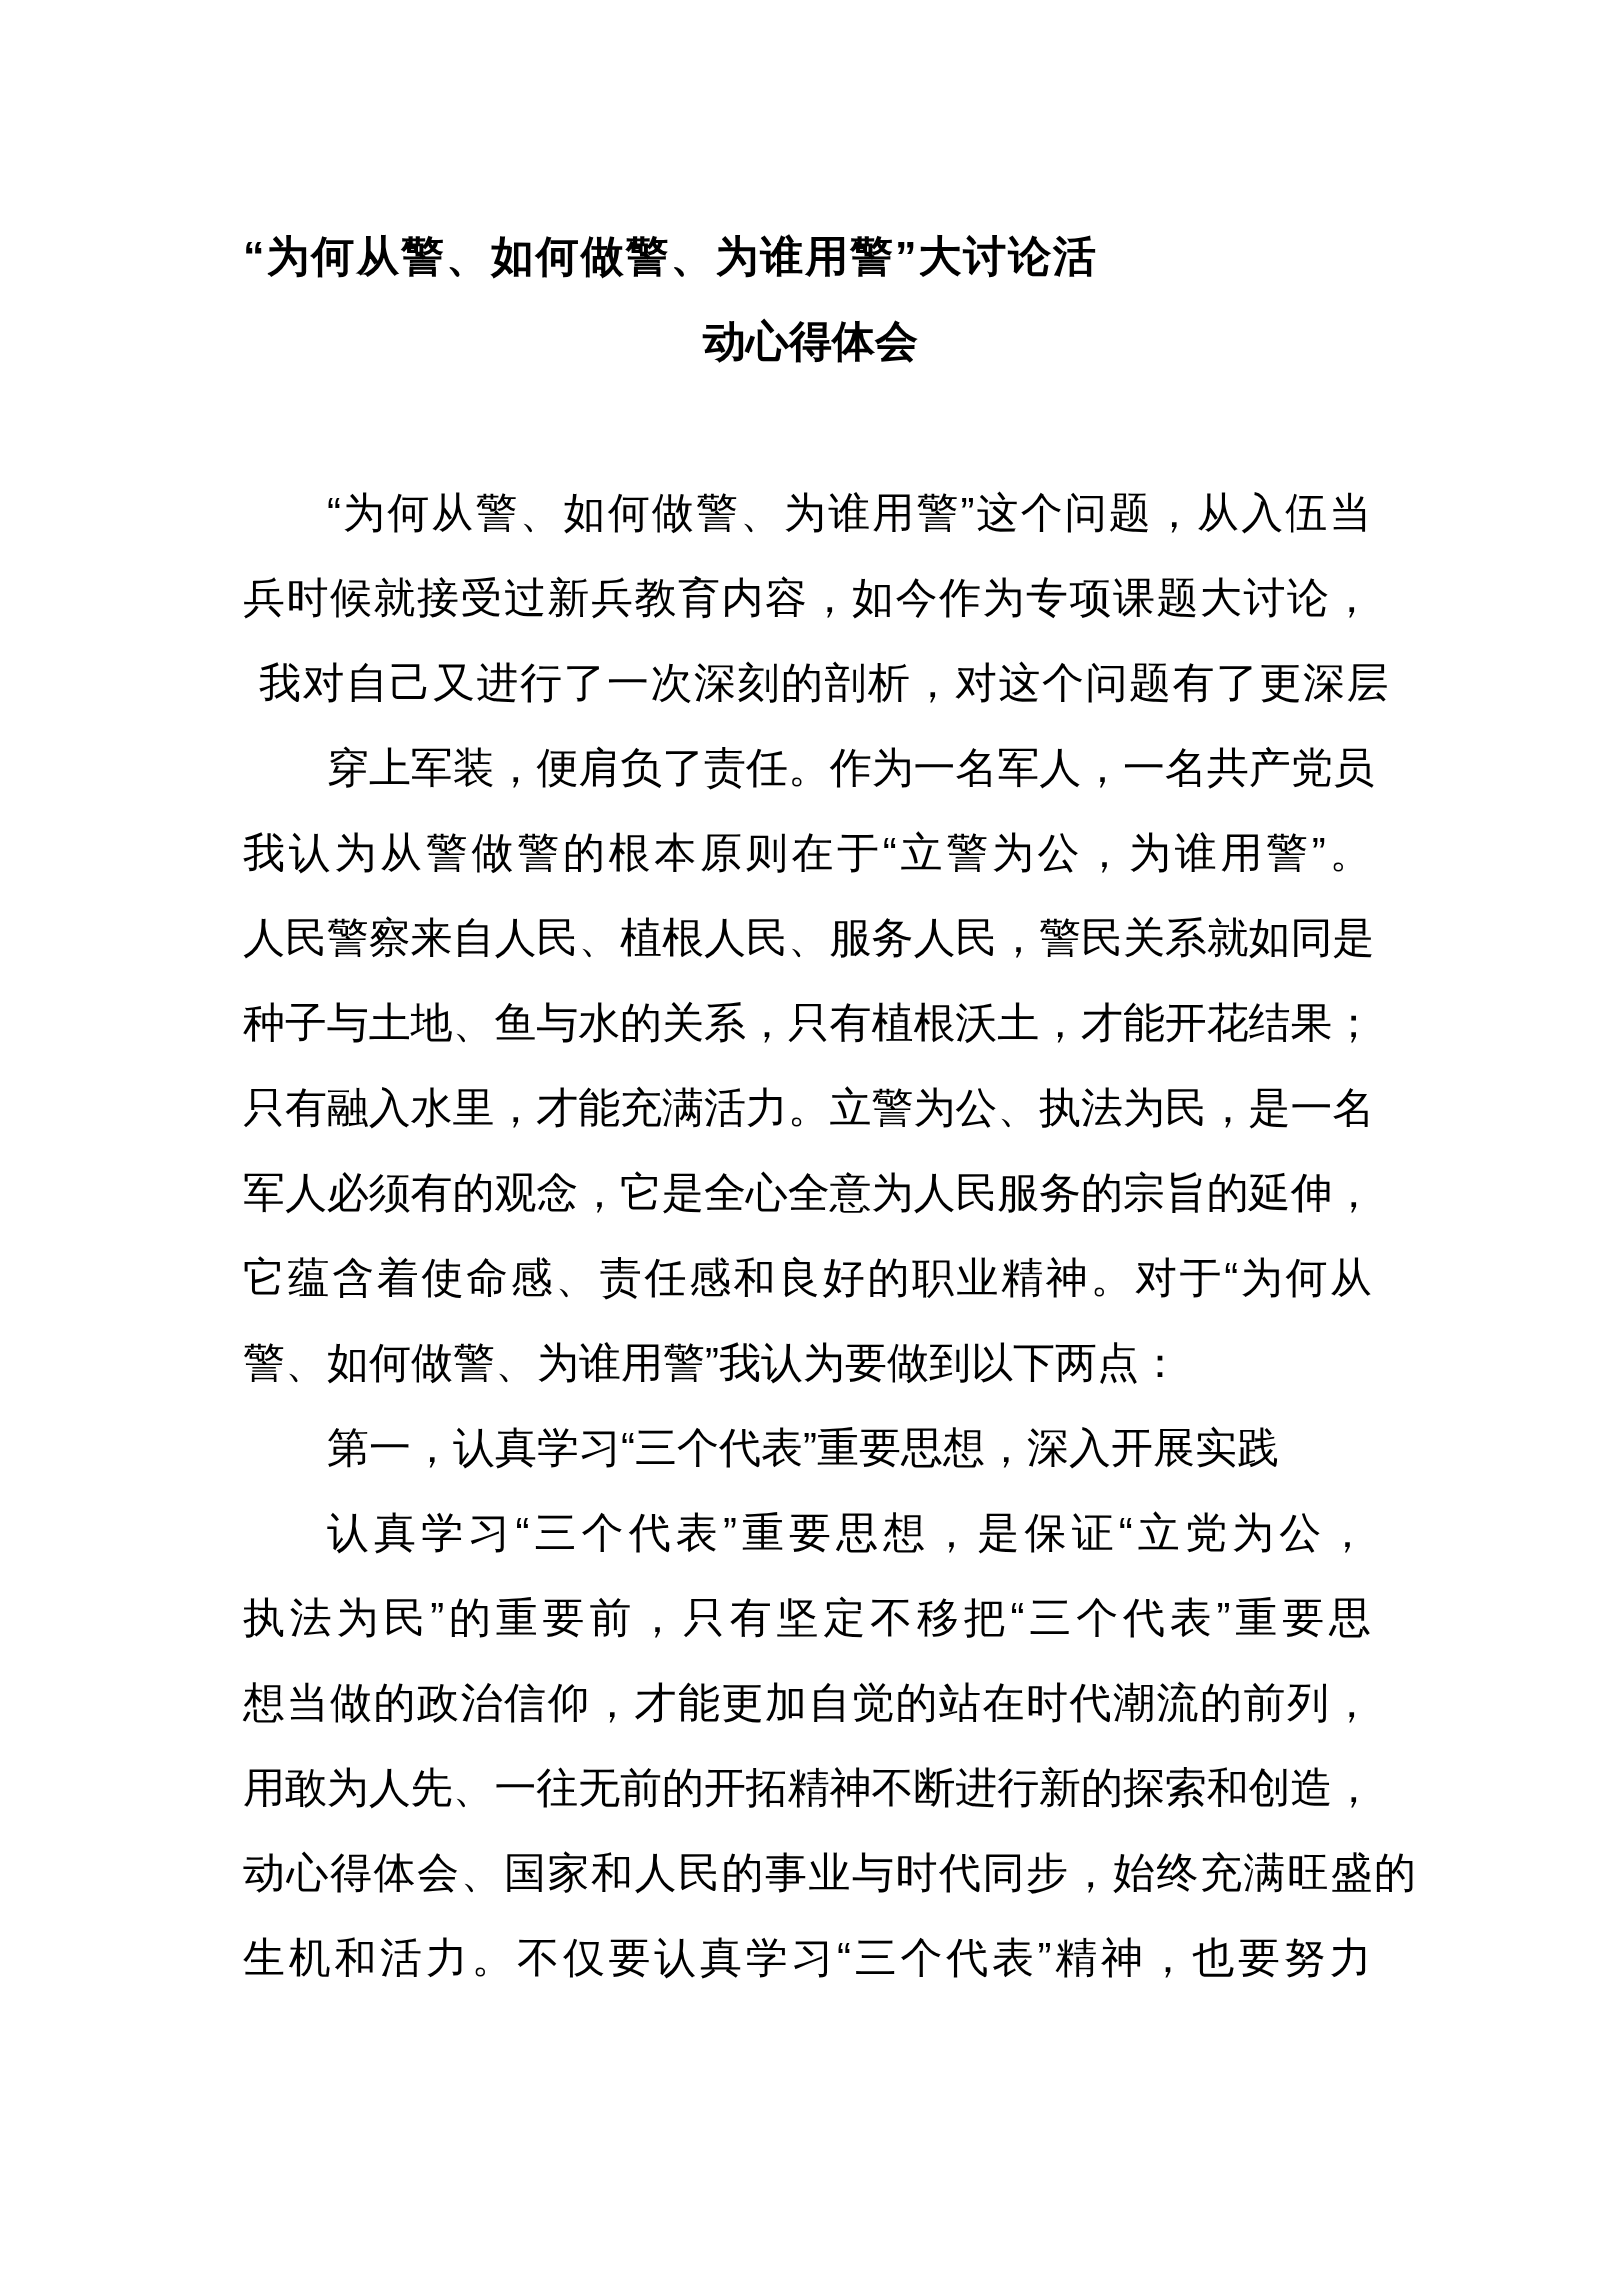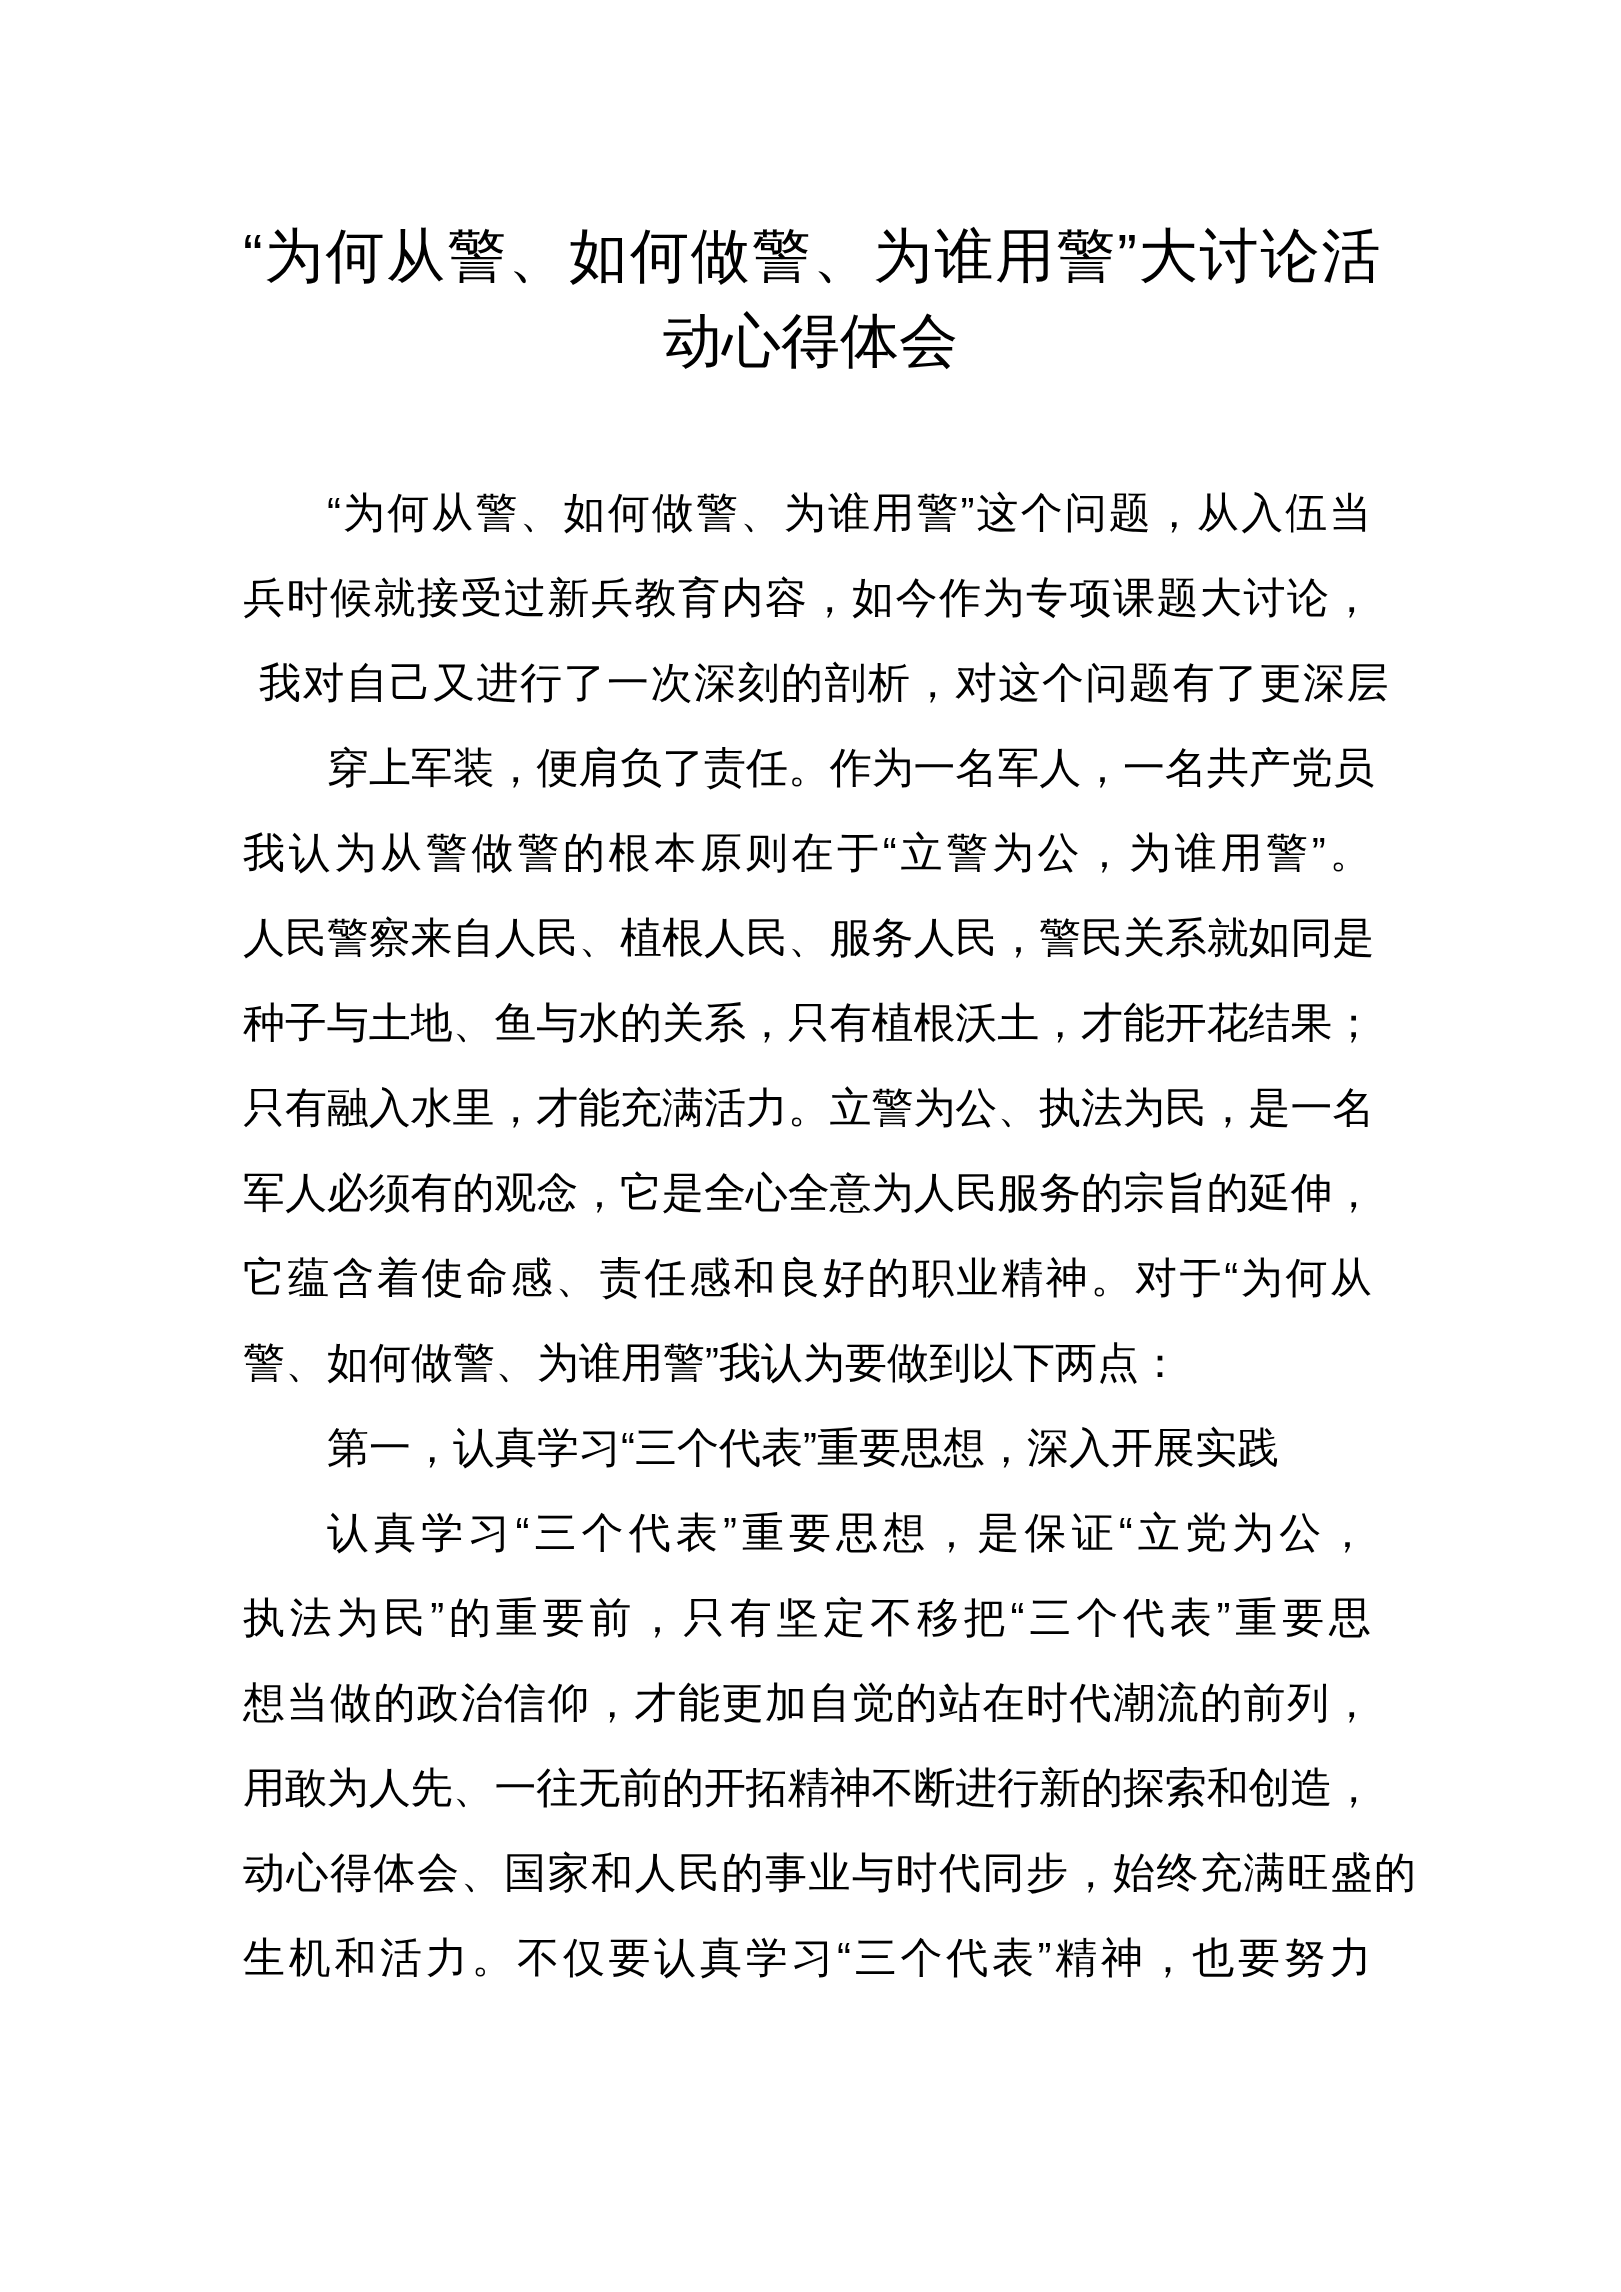--- a/index.html
+++ b/index.html
@@ -7,21 +7,21 @@
   .page {
     position: relative;
     width: 1621px;
     height: 2293px;
     background: #ffffff;
     color: #000000;
     padding: 214px 243px 0 243px;
     font-family: "Liberation Sans", sans-serif;
     overflow: hidden;
   }
-  .title { font-size: 59px; font-weight: 400; margin-bottom: 86px; }
+  .title { font-size: 43px; font-weight: 700; margin-bottom: 86px; }
   .title .line { line-height: 85px; white-space: nowrap; }
   .doc-body .line { font-size: 42px; line-height: 85px; white-space: nowrap; }
   .line { overflow: visible; }
   .line.first { padding-left: 84px; }
   .line.center { text-align: center; }
   .paragraph { margin: 0; }
 </style>
 </head>
 <body>
 

